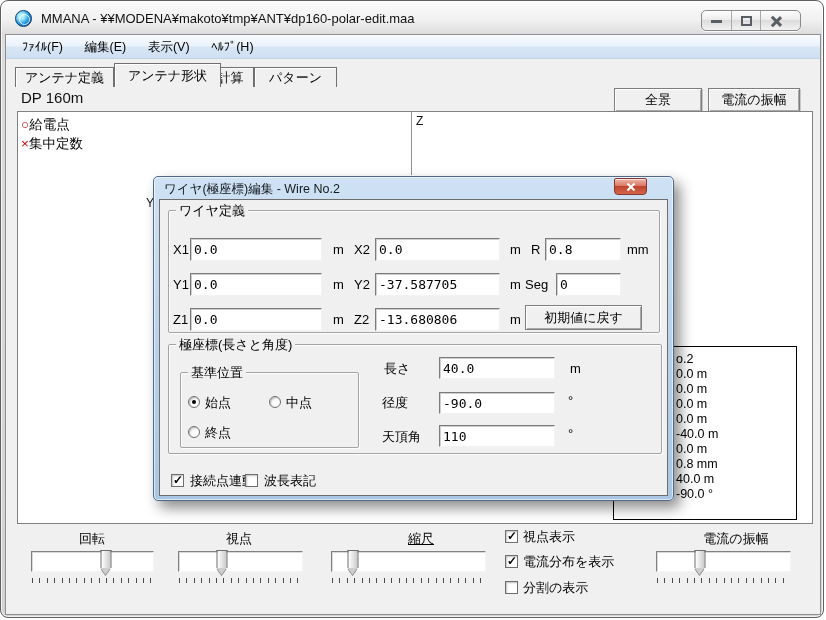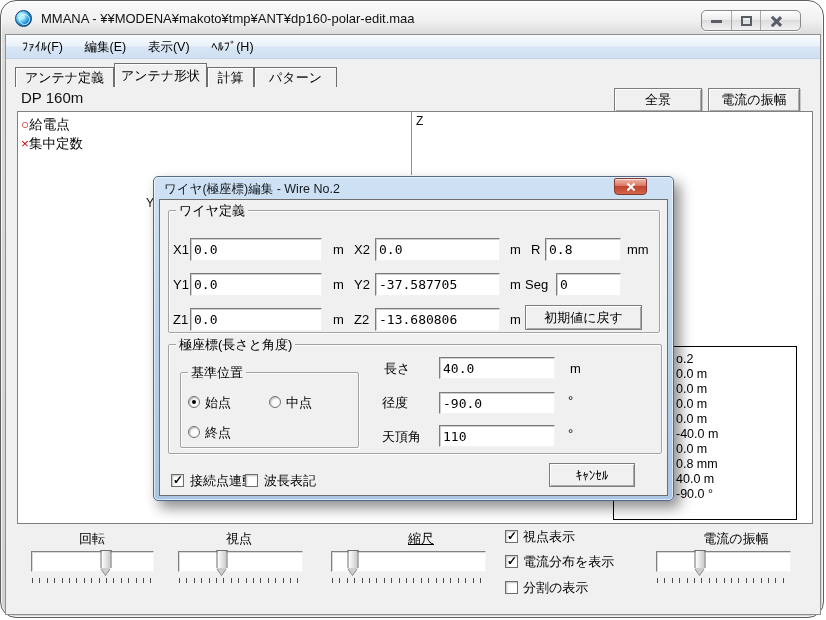--- a/index.html
+++ b/index.html
@@ -1,21 +1,21 @@
 <!DOCTYPE html>
 <html><head>
 <meta charset="utf-8">
 <style>
   * { margin:0; padding:0; box-sizing:border-box; font-family:"Liberation Sans", sans-serif; }
   html,body { width:826px; height:620px; overflow:hidden; background:#fff; }
   body { position:relative; font-size:13px; color:#000; }
 
   
   .window { position:absolute; left:0; top:0; width:824px; height:618px;
-    border:1px solid #5f5f5f; border-radius:16px;
+    border:1px solid #5f5f5f; border-radius:8px;
     background:linear-gradient(180deg,#fbfbfb 0px,#f0f0f0 20px,#dcdcdc 33px,#d2d2d2 100%);
     box-shadow:inset 0 0 0 1px rgba(255,255,255,.75);padding-left:40px; }
 
   .titlebar { position:absolute; left:2px; top:2px; width:820px; height:30px; }
   .app-icon { position:absolute; left:12px; top:7px; width:17px; height:17px; border-radius:50%;
     background:radial-gradient(circle at 35% 35%, #aeefff 0 20%, #2196e0 55%, #0b3f7a 100%);
     border:1px solid #0a3a6e; }
   .app-icon::after { content:""; position:absolute; left:3px; top:3px; width:9px; height:9px;
     border-radius:50%; border:1px solid rgba(255,255,255,.8); }
   .title-text { position:absolute; left:38px; top:8px; font-size:13px; color:#111; white-space:nowrap; }
@@ -152,21 +152,21 @@
   <div class="client">
 
     <div class="menubar">
       <span class="menu-item">ﾌｧｲﾙ(F)</span>
       <span class="menu-item">編集(E)</span>
       <span class="menu-item">表示(V)</span>
       <span class="menu-item">ﾍﾙﾌﾟ(H)</span>
     </div>
 
     <div class="tab" style="left:9px;top:32px;width:99px;height:20px;">アンテナ定義</div>
-    <div class="tab active" style="left:108px;top:28px;width:93px;height:24px;">アンテナ形状</div>
+    <div class="tab active" style="left:108px;top:28px;width:107px;height:24px;">アンテナ形状</div>
     <div class="tab" style="left:201px;top:32px;width:47px;height:20px;">計算</div>
     <div class="tab" style="left:248px;top:32px;width:83px;height:20px;">パターン</div>
 
     <div class="hdr-label">DP 160m</div>
     <button class="win-btn" style="left:608px;top:53px;width:88px;height:24px;">全景</button>
     <button class="win-btn" style="left:702px;top:53px;width:92px;height:24px;">電流の振幅</button>
 
     <div class="canvas">
       <div class="legend">
         <div><span class="sym">○</span><span>給電点</span></div>
@@ -252,21 +252,20 @@
         <div class="flabel" style="left:408px;top:188px;">°</div>
 
         <div class="flabel" style="left:222px;top:224px;">天頂角</div>
         <input class="field" style="left: 279px; top: 225px; width: 116px; height: 22px;" value="110">
         <div class="flabel" style="left:408px;top:221px;">°</div>
 
         <div class="checkbox on" style="left:11px;top:274px;"></div>
         <div class="clabel" style="left:30px;top:273px;">接続点連動</div>
         <div class="checkbox" style="left:85px;top:274px;"></div>
         <div class="clabel" style="left:104px;top:273px;">波長表記</div>
-        <button class="btn" style="left:389px;top:263px;width:86px;height:24px;">ｷｬﾝｾﾙ</button>
       </div>
     </div>
 
     <div class="blabel" style="left:56px;width:60px;">回転</div>
     <div class="blabel" style="left:200px;width:66px;">視点</div>
     <div class="blabel" style="left:382px;width:66px;text-decoration:underline;">縮尺</div>
     <div class="blabel" style="left:688px;width:84px;">電流の振幅</div>
 
     <div class="trackbar" style="left:25px;width:123px;">
       <div class="tb-box">

